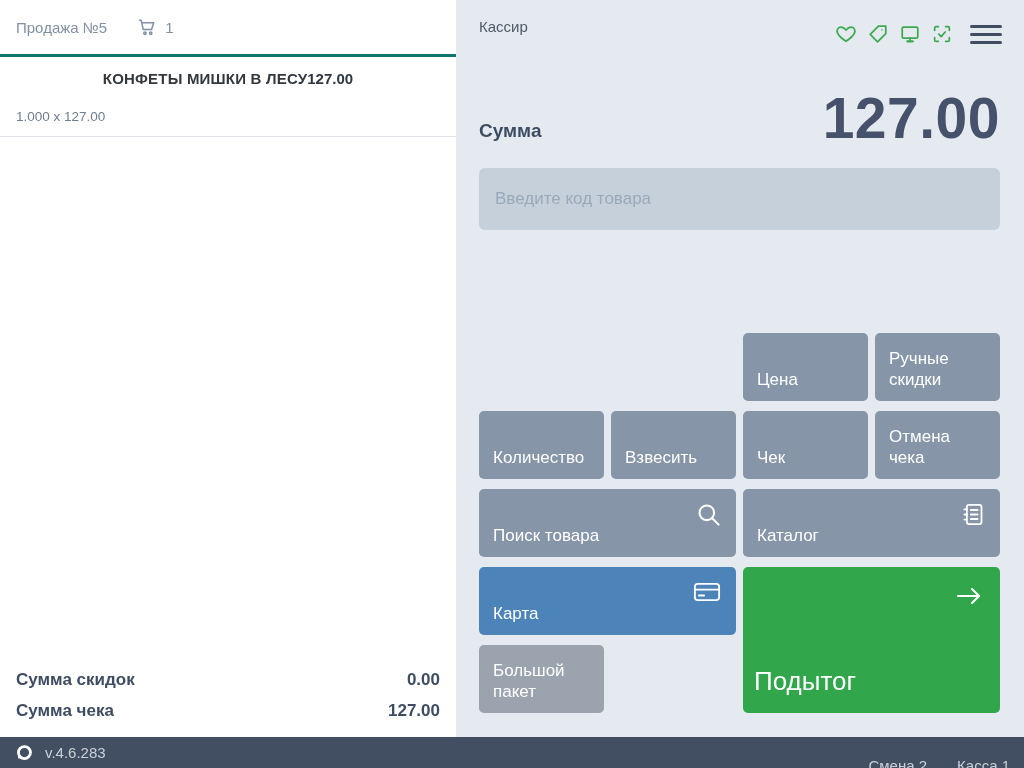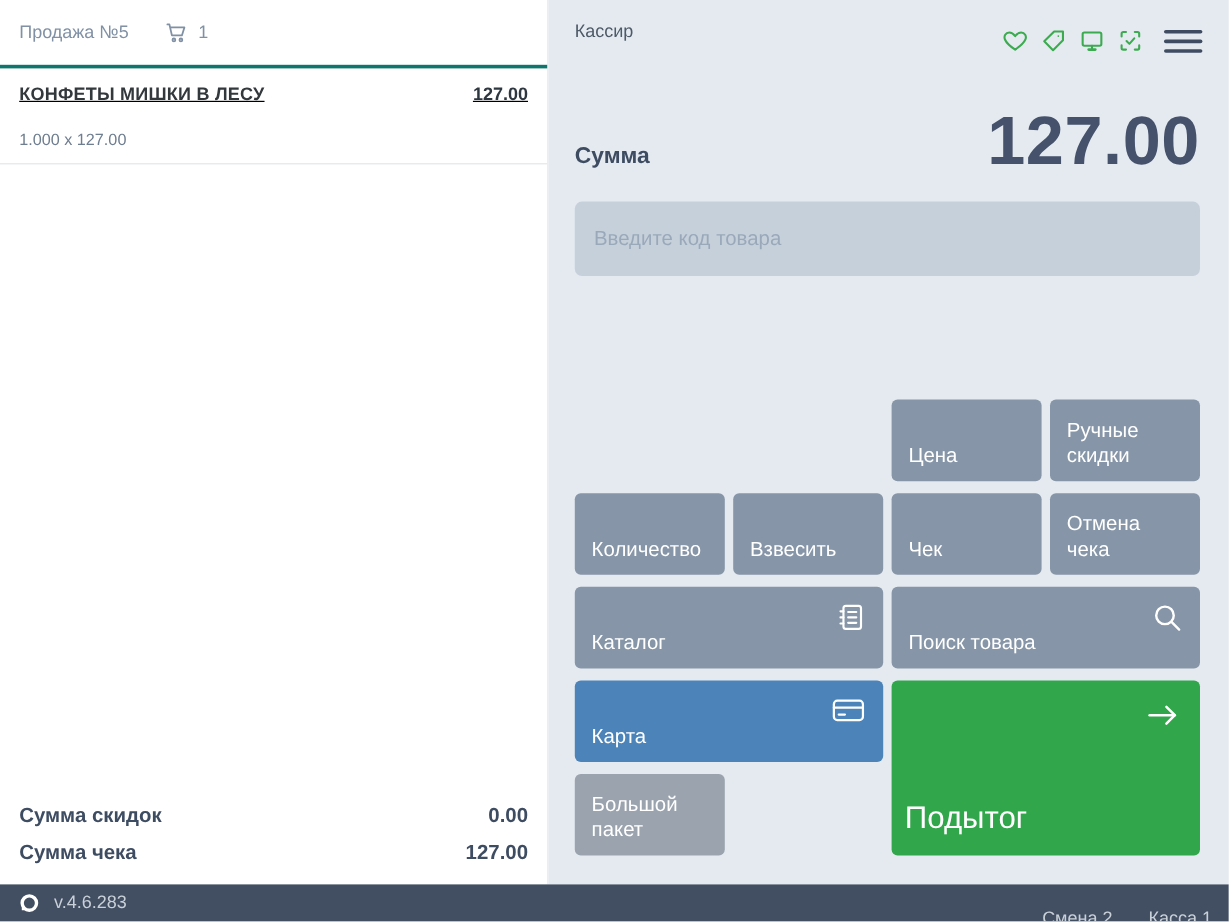--- a/index.html
+++ b/index.html
@@ -7,21 +7,21 @@
   body { font-family:"Liberation Sans", sans-serif; background:#fff; overflow:hidden; }
   .app { width:1024px; height:768px; display:flex; flex-direction:column; }
   .main { flex:1; display:flex; min-height:0; }
 
   
   .left-panel { width:457px; background:#ffffff; border-right:1px solid #e6eaee; display:flex; flex-direction:column; }
   .lp-header { height:57px; display:flex; align-items:center; padding:0 16px; border-bottom:3px solid #0f766e; }
   .lp-title { color:#8191a5; font-size:15px; }
   .cart-cluster { display:flex; align-items:center; gap:6px; margin-left:28px; color:#8191a5; font-size:15px; }
   .item-row { padding:13px 16px 12px 16px; border-bottom:1px solid #e2e6ea; }
-  .item-line1 { display:flex; justify-content:space-between; align-items:baseline;text-decoration:underline; }
+  .item-line1 { display:flex; justify-content:center; align-items:baseline; }
   .item-name { color:#33383d; font-size:15px; font-weight:700; letter-spacing:.2px; }
   .item-price { color:#2e3740; font-size:15px; font-weight:700; }
   .item-line2 { margin-top:22px; color:#6e7d90; font-size:13.5px; }
   .lp-spacer { flex:1; }
   .lp-summary { padding:0 16px 16px 16px; }
   .sum-row { display:flex; justify-content:space-between; align-items:flex-end; height:31px; }
   .sum-label, .sum-value { color:#3e4c62; font-size:17px; font-weight:700; }
 
   
   .right-panel { flex:1; background:#e4eaf0; position:relative; }
@@ -163,36 +163,36 @@
         </button>
         <button class="pos-btn">
           <span class="lbl">Чек</span>
         </button>
         <button class="pos-btn">
           <span class="lbl">Отмена чека</span>
         </button>
 
         <button class="pos-btn btn-wide">
           <span class="corner-icon">
+            <svg width="27" height="27" viewBox="0 0 24 24" fill="none" stroke="#fff" stroke-width="1.8" stroke-linecap="round">
+              <circle cx="10.5" cy="10.5" r="6.5"></circle>
+              <path d="M15.5 15.5L21 21"></path>
+            </svg>
+          </span>
+          <span class="lbl">Поиск товара</span>
+        </button>
+        <button class="pos-btn btn-wide">
+          <span class="corner-icon">
             <svg width="27" height="27" viewBox="0 0 24 24" fill="none" stroke="#fff" stroke-width="1.6" stroke-linecap="round" stroke-linejoin="round">
               <rect x="7" y="3.5" width="13" height="17" rx="1.8"></rect>
               <path d="M7 7.5H4.8M7 12H4.8M7 16.5H4.8"></path>
               <path d="M10.5 8h6M10.5 12h6M10.5 16h6"></path>
             </svg>
           </span>
           <span class="lbl">Каталог</span>
-        </button>
-        <button class="pos-btn btn-wide">
-          <span class="corner-icon">
-            <svg width="27" height="27" viewBox="0 0 24 24" fill="none" stroke="#fff" stroke-width="1.8" stroke-linecap="round">
-              <circle cx="10.5" cy="10.5" r="6.5"></circle>
-              <path d="M15.5 15.5L21 21"></path>
-            </svg>
-          </span>
-          <span class="lbl">Поиск товара</span>
         </button>
 
         <button class="pos-btn btn-card">
           <span class="corner-icon">
             <svg width="30" height="26" viewBox="0 0 26 22" fill="none" stroke="#fff" stroke-width="1.6" stroke-linecap="round" stroke-linejoin="round">
               <rect x="2.5" y="4" width="21" height="14" rx="2.5"></rect>
               <path d="M2.5 9h21"></path>
               <path d="M6 14h4.5"></path>
             </svg>
           </span>

